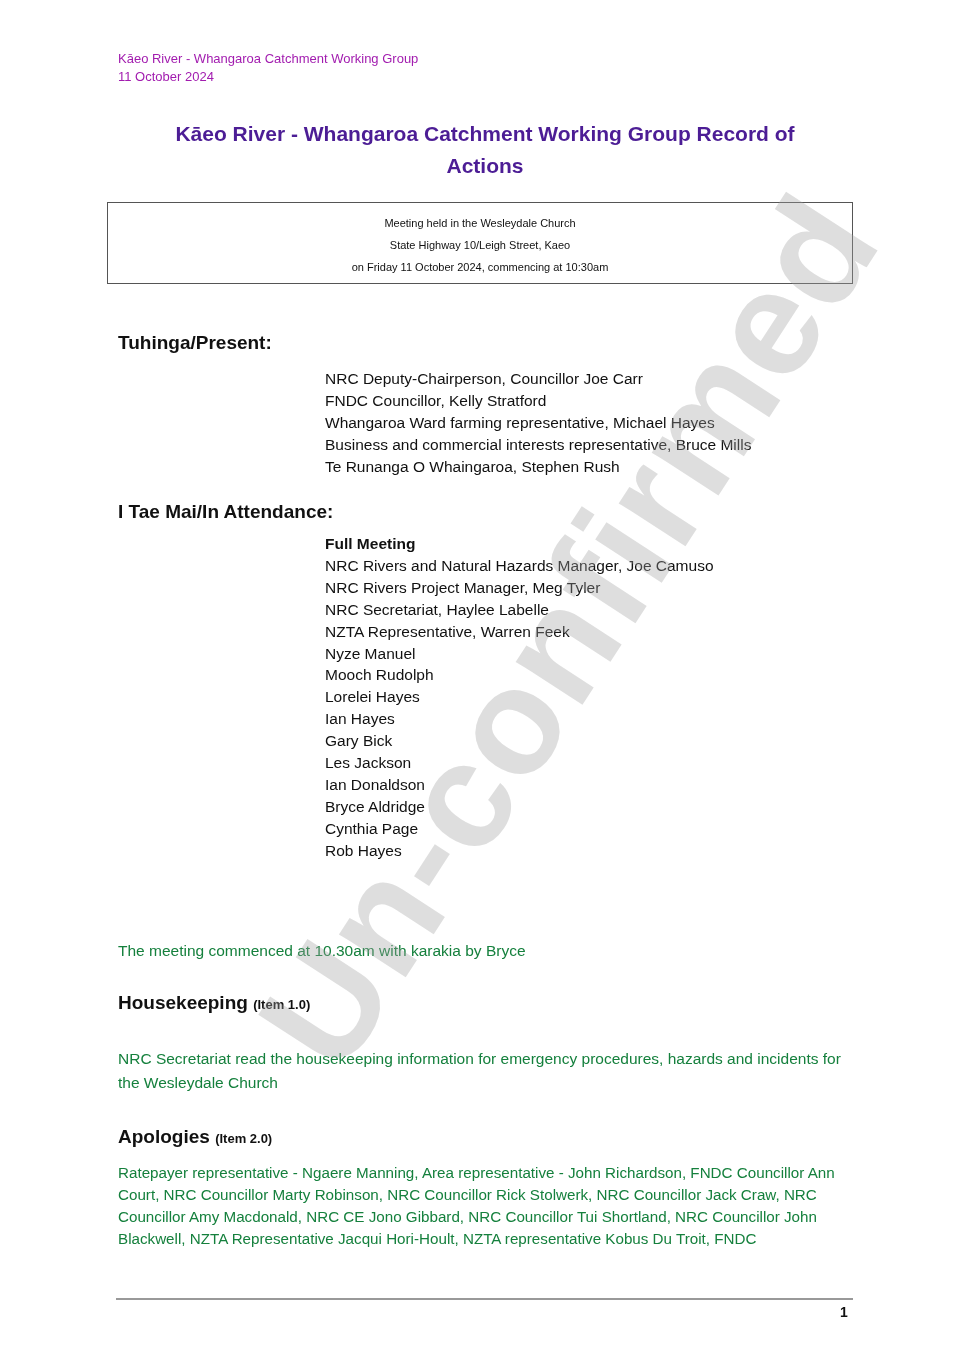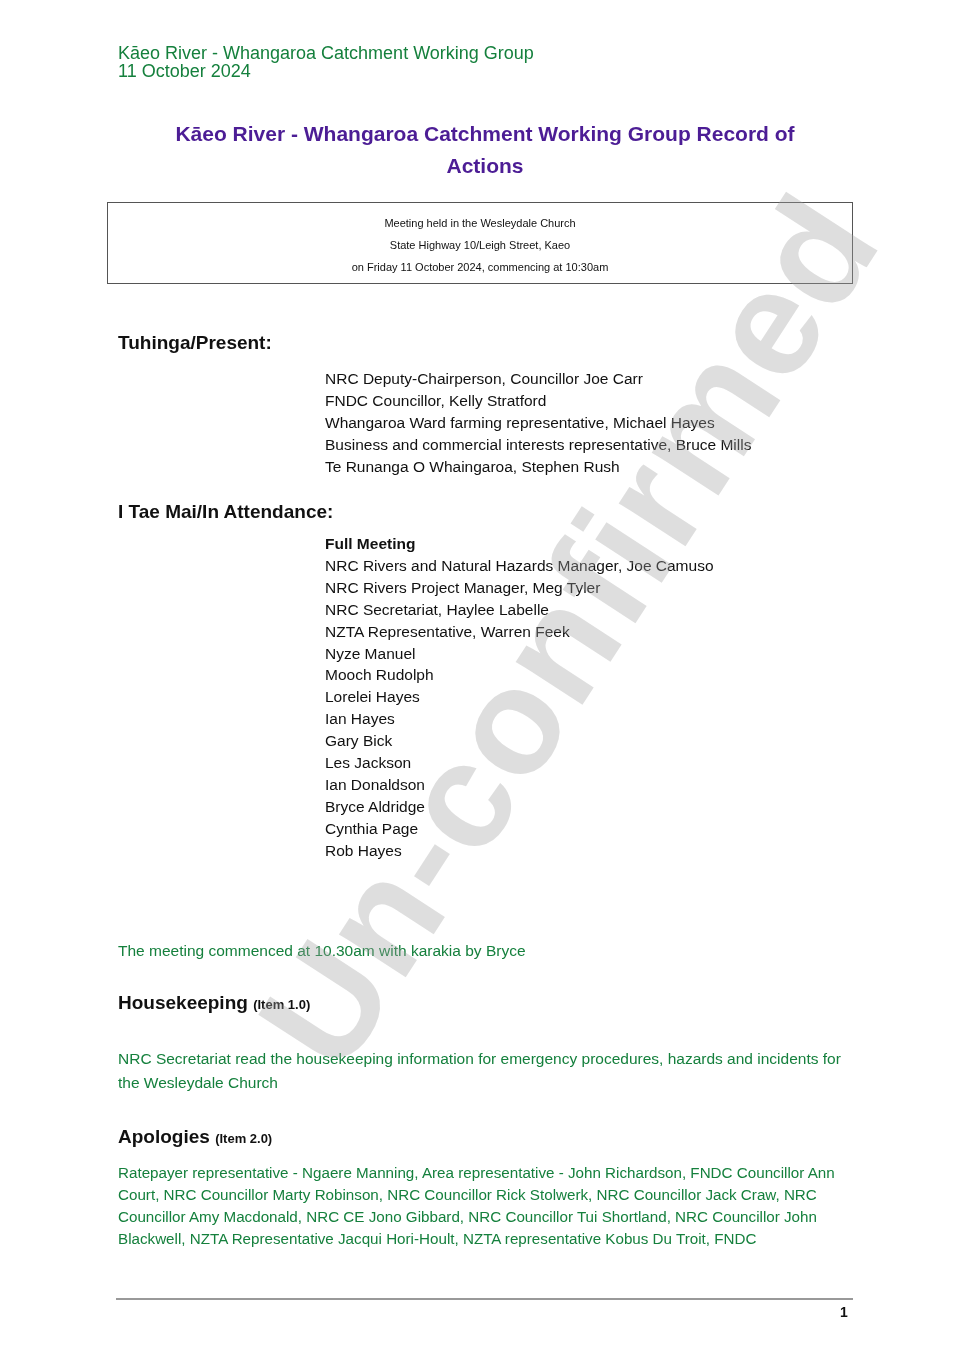--- a/index.html
+++ b/index.html
@@ -1,20 +1,20 @@
 <!DOCTYPE html>
 <html><head>
   <meta charset="utf-8">
   <style>
     html, body { margin: 0; padding: 0; background: #ffffff; }
     body {
       width: 967px; height: 1369px; position: relative; overflow: hidden;
       font-family: "Liberation Sans", sans-serif; color: #111;
     }
-    .page-header { position: absolute; left: 118px; top: 44px; font-size: 18px; line-height: 18px; color: #15803d; }
+    .page-header { position: absolute; left: 118px; top: 50px; font-size: 13px; line-height: 18px; color: #a21caf; }
     .doc-title {
       position: absolute; left: 130px; width: 710px; top: 118px;
       text-align: center; font-weight: bold; font-size: 21px; line-height: 32px; color: #4c1d95;
     }
     .venue-box {
       position: absolute; left: 107px; top: 202px; width: 746px; height: 82px;
       border: 1px solid #555; box-sizing: border-box;
       text-align: center; font-size: 11px; line-height: 22px; padding-top: 9px; color: #111;
     }
     .section-heading { position: absolute; left: 118px; font-weight: bold; font-size: 19px; color: #111; }

